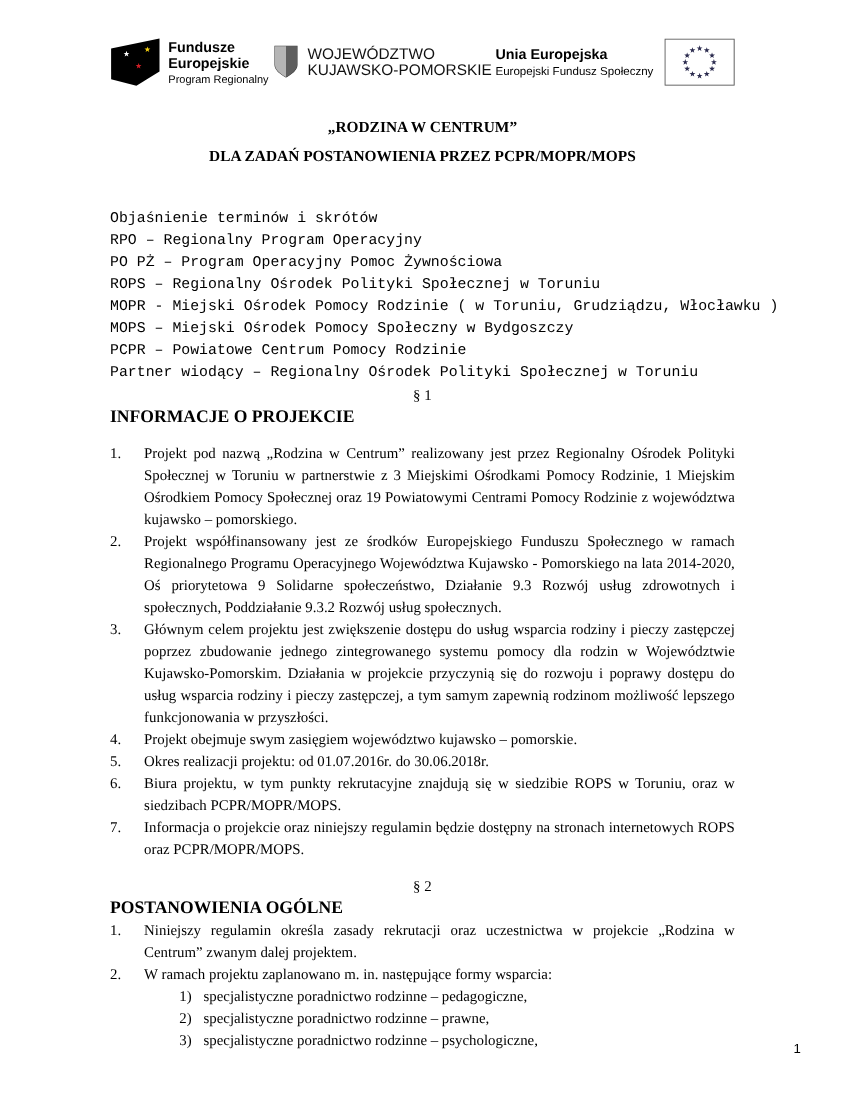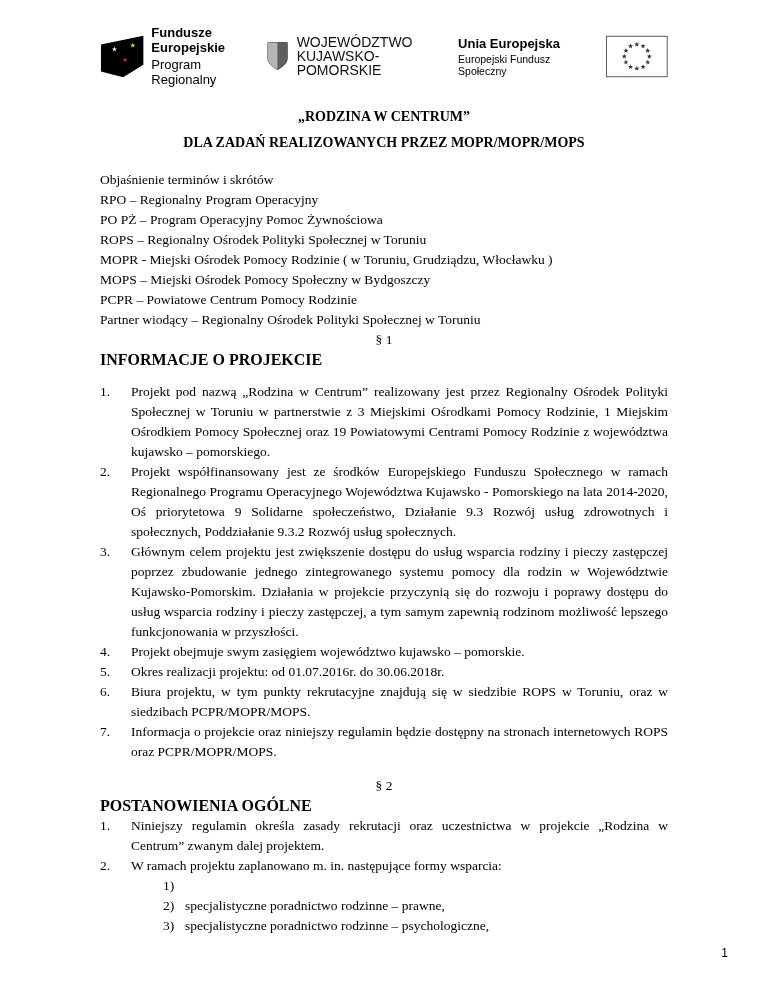--- a/index.html
+++ b/index.html
@@ -11,31 +11,31 @@
     position: relative;
     overflow: hidden;
   }
   .page { width: 768px; height: 994px; padding: 28px 100px 0 100px; position: relative; }
 
   
   .logos { display: flex; justify-content: space-between; align-items: center; height: 56px; margin-bottom: 20px; }
   .logo { display: flex; align-items: center; font-family: "Liberation Sans", sans-serif; justify-content: flex-end; }
   .fe-text { margin-left: 7px; }
   .fe-title { font-weight: bold; font-size: 13px; line-height: 15px; color: #000; }
-  .fe-sub { font-size: 13px; margin-top: 2px; color: #000; }
+  .fe-sub { font-size: 10px; margin-top: 2px; color: #000; }
   .woj-text { margin-left: 8px; font-size: 14px; line-height: 14px; color: #111; }
   .unia-text { text-align: left; margin-right: 10px; }
   .unia-title { font-weight: bold; font-size: 13px; line-height: 16px; }
   .unia-sub { font-size: 10.5px; margin-top: 1px; }
 
   
   .title-block { margin-top: 2px; }
   .title-line { text-align: center; font-weight: bold; font-size: 14px; line-height: 26px; }
 
-  .defs { margin-top: 14px; font-size: 13.5px; line-height: 20px; }
+  .defs { margin-top: 34px; font-size: 13.5px; line-height: 20px; font-family: Liberation Mono, monospace; }
   .defs div { white-space: nowrap; }
 
   .sec-sym  { text-align: center; font-size: 13.5px; line-height: 20px; }
   .sec-head { text-align: left; font-weight: bold; font-size: 16px; line-height: 20px; }
 
   .list { font-size: 13.5px; line-height: 20px; }
   .list-s1 { margin-top: 12px; }
   .item { display: flex; }
   .item .num { width: 31px; flex: 0 0 31px; }
   .item .txt { flex: 1 1 auto; text-align: justify; }
@@ -105,21 +105,21 @@
           <use href="#star" x="20.7" y="15.5"></use>
           <use href="#star" x="25.5" y="10.7"></use>
         </g>
       </svg>
     </div>
 
   </div>
 
   <div class="title-block">
     <div class="title-line">„RODZINA W CENTRUM”</div>
-    <div class="title-line">DLA ZADAŃ REALIZOWANYCH PRZEZ MOPR/MOPR/MOPS</div>
+    <div class="title-line">DLA ZADAŃ POSTANOWIENIA PRZEZ PCPR/MOPR/MOPS</div>
   </div>
 
   <div class="defs">
     <div>Objaśnienie terminów i skrótów</div>
     <div>RPO – Regionalny Program Operacyjny</div>
     <div>PO PŻ – Program Operacyjny Pomoc Żywnościowa</div>
     <div>ROPS – Regionalny Ośrodek Polityki Społecznej w Toruniu</div>
     <div>MOPR - Miejski Ośrodek Pomocy Rodzinie ( w Toruniu, Grudziądzu, Włocławku )</div>
     <div>MOPS – Miejski Ośrodek Pomocy Społeczny w Bydgoszczy</div>
     <div>PCPR – Powiatowe Centrum Pomocy Rodzinie</div>
@@ -171,20 +171,21 @@
         <div class="num">1.</div>
         <div class="txt">Niniejszy regulamin określa zasady rekrutacji oraz uczestnictwa w projekcie „Rodzina w Centrum” zwanym dalej projektem.</div>
       </div>
       <div class="item">
         <div class="num">2.</div>
         <div class="txt nojust">W ramach projektu zaplanowano m. in. następujące formy wsparcia:</div>
       </div>
 
       <div class="subitem">
         <div class="num">1)</div>
+        <div class="txt nojust">specjalistyczne poradnictwo rodzinne – pedagogiczne,</div>
       </div>
       <div class="subitem">
         <div class="num">2)</div>
         <div class="txt nojust">specjalistyczne poradnictwo rodzinne – prawne,</div>
       </div>
       <div class="subitem">
         <div class="num">3)</div>
         <div class="txt nojust">specjalistyczne poradnictwo rodzinne – psychologiczne,</div>
       </div>
     </div>

